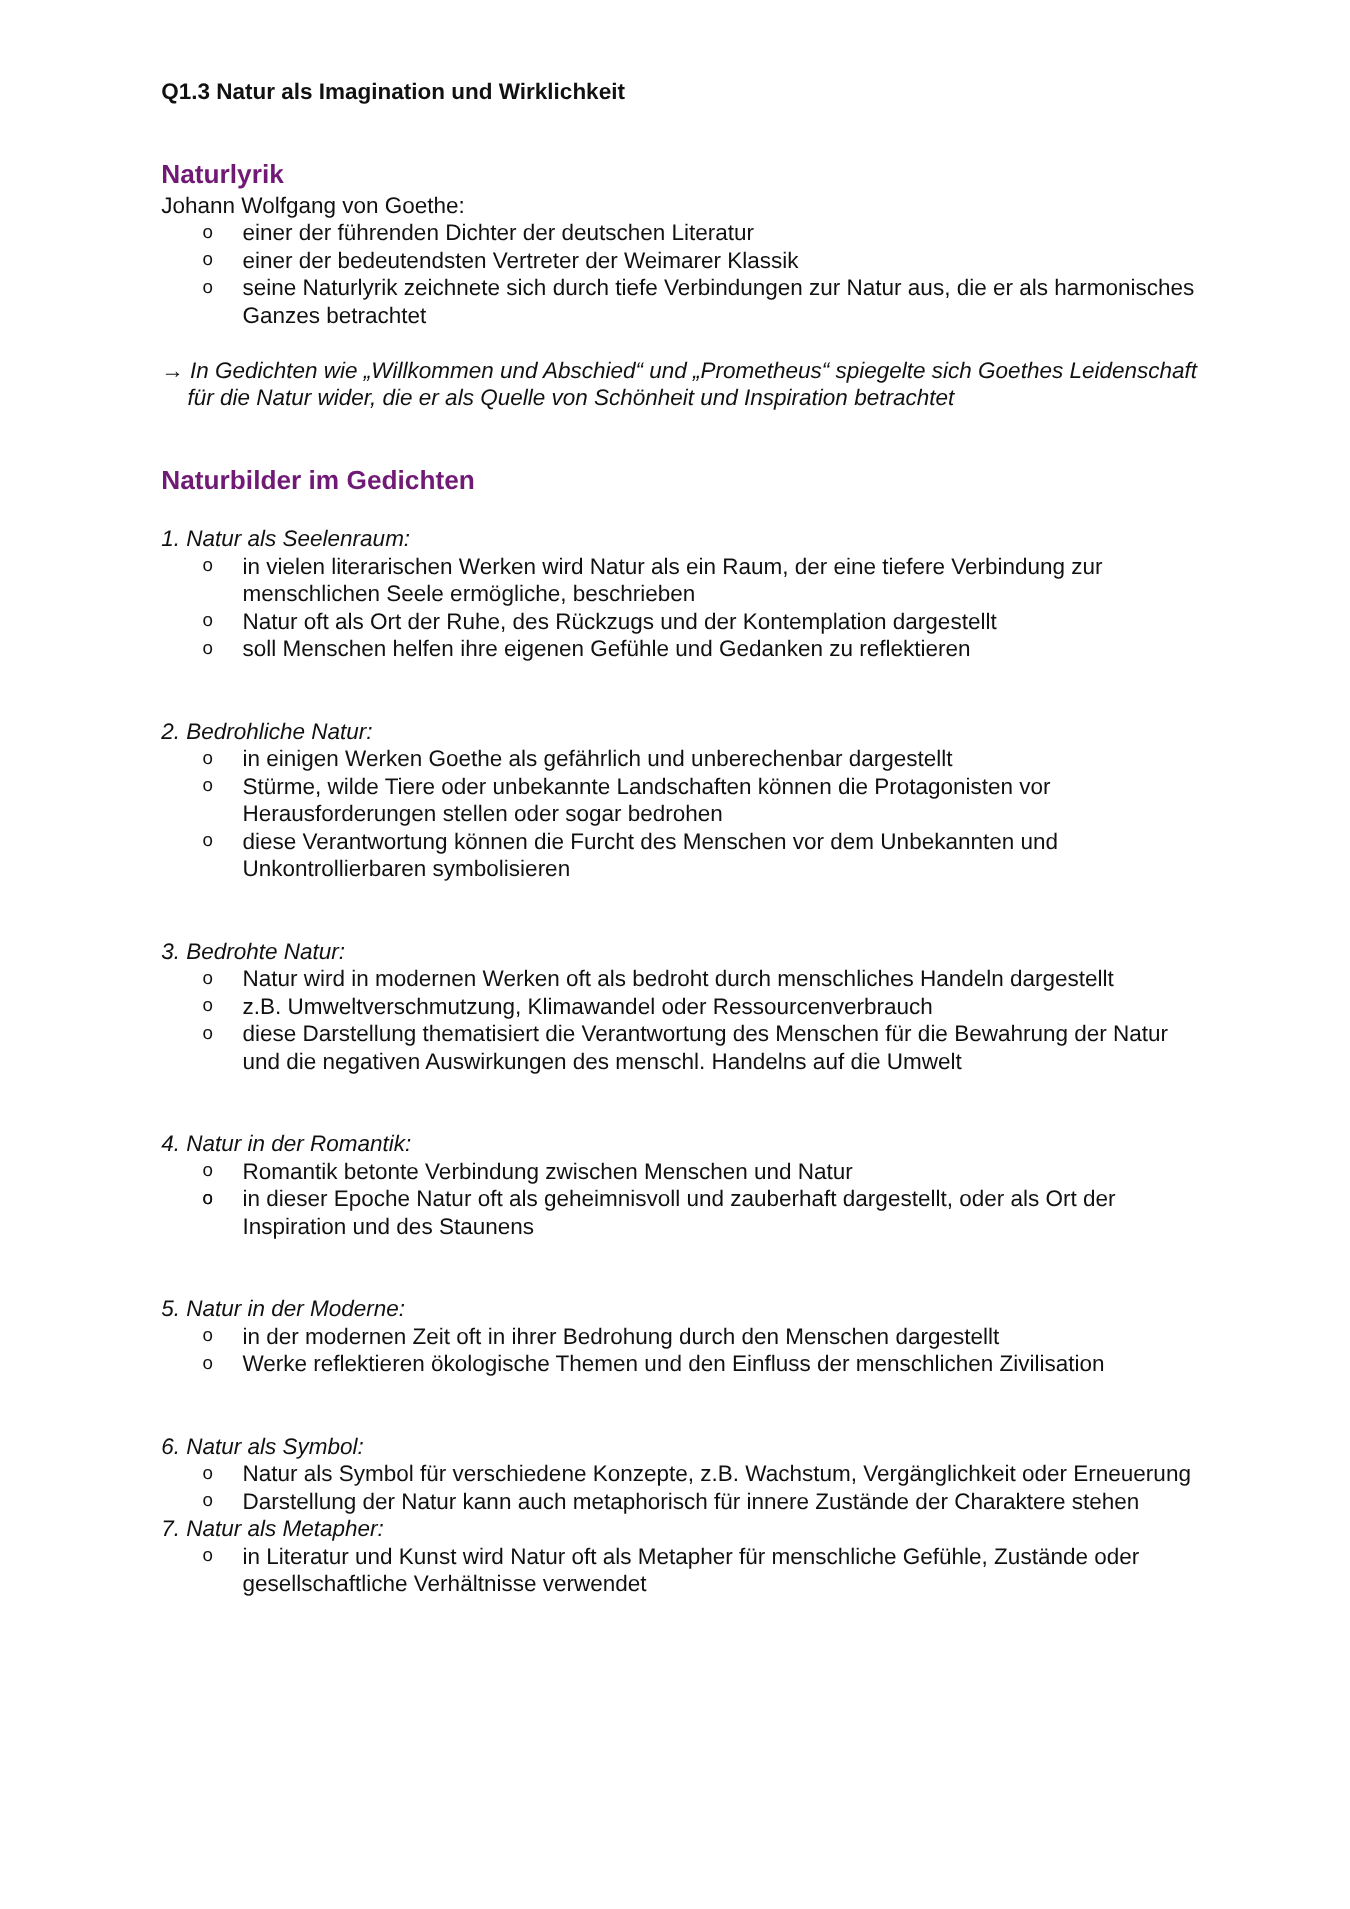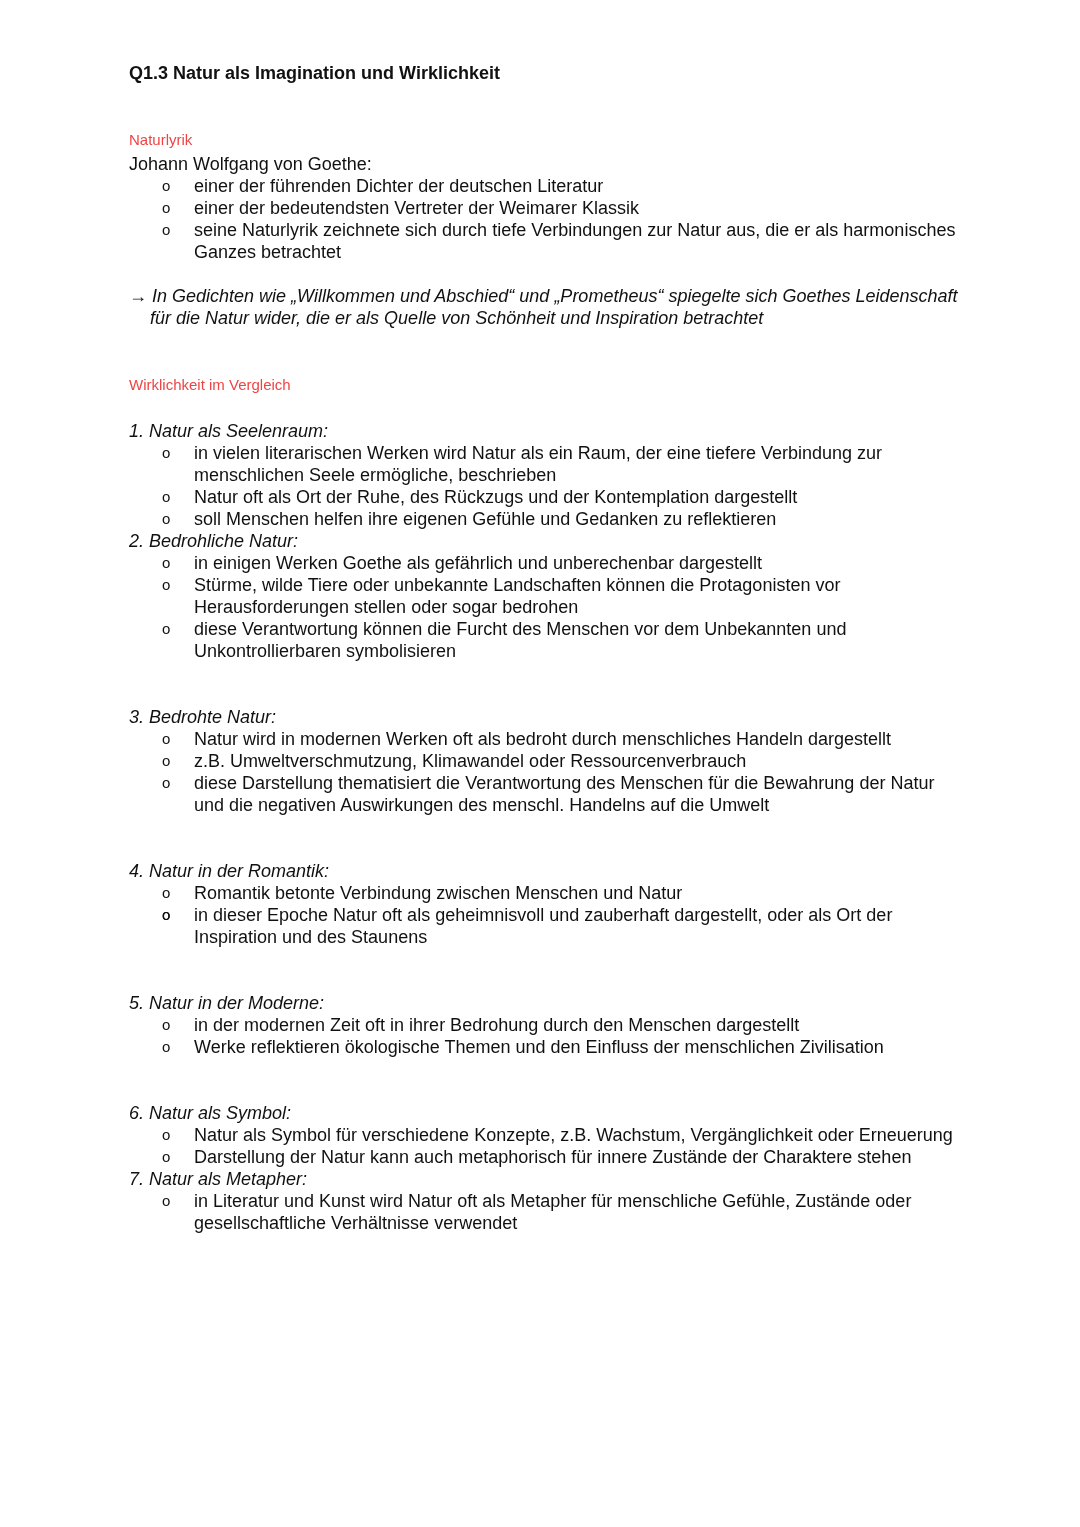--- a/index.html
+++ b/index.html
@@ -23,23 +23,23 @@
       font-size: 18px;
       line-height: 22px;
     }
     .doc-title {
       margin: 0;
       font-size: 18px;
       line-height: 22px;
       font-weight: bold;
     }
     .section-heading {
-      color: #ef4444;
-      font-weight: normal;
-      font-size: 15px;
+      color: #701a75;
+      font-weight: bold;
+      font-size: 21px;
       line-height: 26px;
       margin: 0;
     }
     .h-naturlyrik { margin-top: 43px; }
     .intro-label { }
     ul.circles {
       list-style: none;
       margin: 0;
       padding: 0;
     }
@@ -58,21 +58,21 @@
       padding-left: 21px;
       text-indent: -21px;
       font-style: italic;
     }
     .h-vergleich { margin-top: 43px; }
     .group-title {
       font-style: italic;
     }
     .group { margin-top: 0; }
     .g1 { margin-top: 22px; }
-    .g2 { }
+    .g2 { margin-top: 44px; }
     .g3 { margin-top: 44px; }
     .g4 { margin-top: 44px; }
     .g5 { margin-top: 44px; }
     .g6 { margin-top: 44px; }
     .g7 { }
   </style>
 </head>
 <body>
 
 <div class="page">
@@ -83,21 +83,21 @@
 
   <div class="intro-label">Johann Wolfgang von Goethe:</div>
   <ul class="circles">
     <li><span class="bullet">o</span><span>einer der führenden Dichter der deutschen Literatur</span></li>
     <li><span class="bullet">o</span><span>einer der bedeutendsten Vertreter der Weimarer Klassik</span></li>
     <li><span class="bullet">o</span><span>seine Naturlyrik zeichnete sich durch tiefe Verbindungen zur Natur aus, die er als harmonisches Ganzes betrachtet</span></li>
   </ul>
 
   <div class="arrow-para"><span>→</span> <span>In Gedichten wie „Willkommen und Abschied“ und „Prometheus“ spiegelte sich Goethes Leidenschaft für die Natur wider, die er als Quelle von Schönheit und Inspiration betrachtet</span></div>
 
-  <h2 class="section-heading h-vergleich">Wirklichkeit im Vergleich</h2>
+  <h2 class="section-heading h-vergleich">Naturbilder im Gedichten</h2>
 
   <div class="group g1">
     <div class="group-title">1. Natur als Seelenraum:</div>
     <ul class="circles">
       <li><span class="bullet">o</span><span>in vielen literarischen Werken wird Natur als ein Raum, der eine tiefere Verbindung zur menschlichen Seele ermögliche, beschrieben</span></li>
       <li><span class="bullet">o</span><span>Natur oft als Ort der Ruhe, des Rückzugs und der Kontemplation dargestellt</span></li>
       <li><span class="bullet">o</span><span>soll Menschen helfen ihre eigenen Gefühle und Gedanken zu reflektieren</span></li>
     </ul>
   </div>
 

